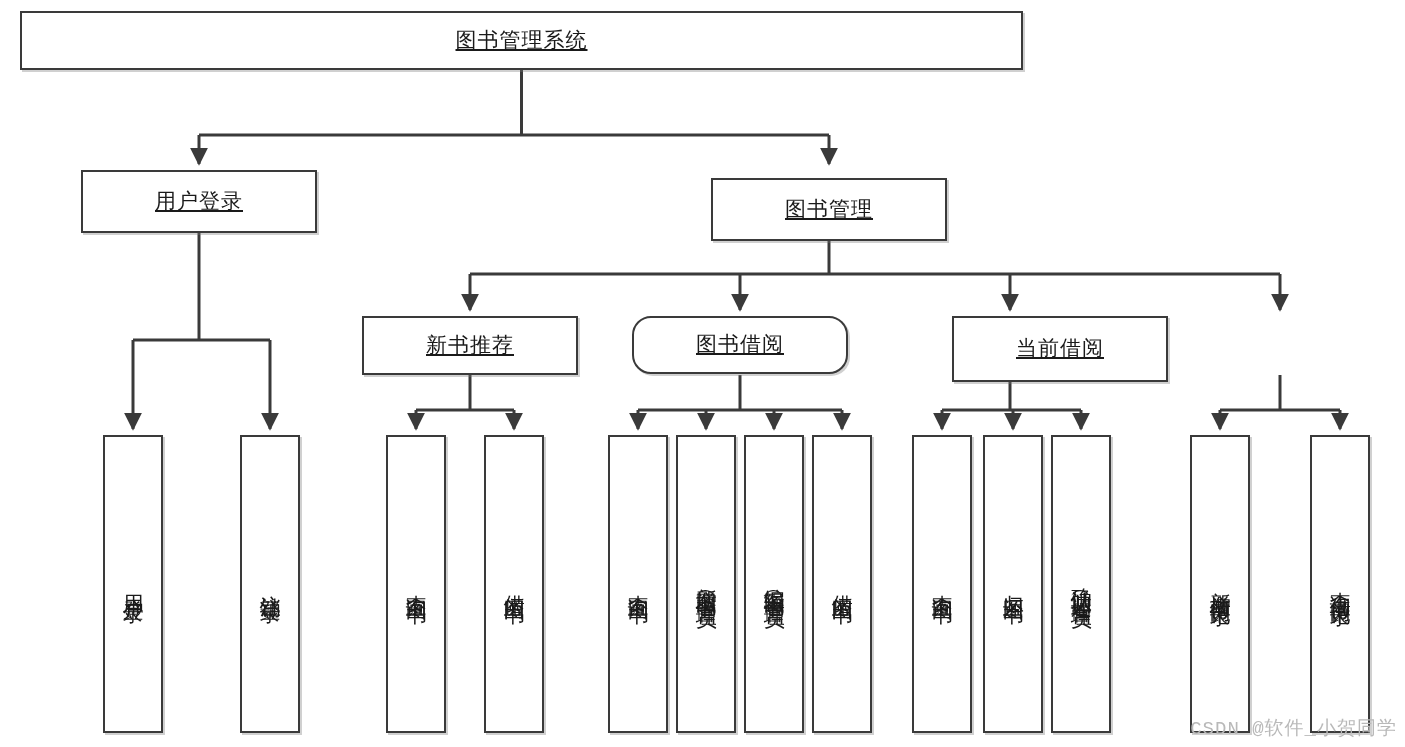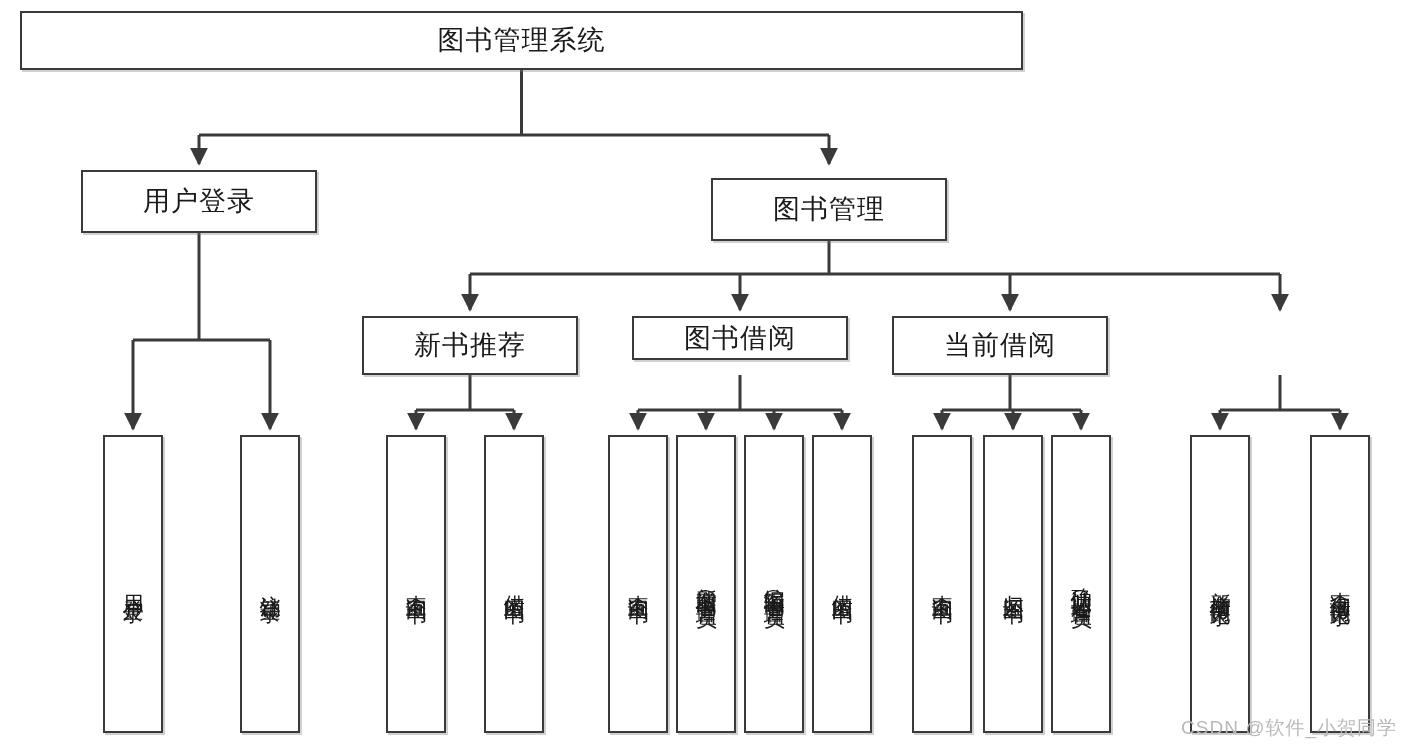--- a/index.html
+++ b/index.html
@@ -30,23 +30,24 @@
     box-sizing: border-box;
     border: 2px solid #3a3a3a;
     background: #ffffff;
     display: flex;
     align-items: center;
     justify-content: center;
     color: #1a1a1a;
     box-shadow: 2px 2px 0 rgba(120,120,120,0.35);
   }
   .node.horiz {
-    font-size: 27px;
+    font-size: 21px;
     letter-spacing: 1px;
     line-height: 1.2;
+    text-decoration: underline;
   }
   .node.vert {
     writing-mode: vertical-rl;
     text-orientation: upright;
     font-size: 21px;
     line-height: 1.25;
     letter-spacing: 3px;
     padding-top: 6px;
     padding-bottom: 6px;
   }
@@ -61,21 +62,21 @@
     text-align: center;
   }
   #watermark {
     position: absolute;
     right: 8px;
     bottom: 6px;
     font-size: 19px;
     color: #b9b9b9;
     letter-spacing: 1px;
     white-space: nowrap;
-    font-family: Liberation Sans, sans-serif;
+    font-family: Liberation Mono, monospace;
     margin-left: 47px;
   }
 </style>
 </head>
 <body>
 
 <div id="canvas">
 
   <svg id="edges" viewBox="0 0 1405 747" xmlns="http://www.w3.org/2000/svg">
     <defs>
@@ -134,24 +135,24 @@
   <div class="node horiz" style="left:81px;top:170px;width:236px;height:63px;">
     <span class="hlabel">用户登录</span>
   </div>
   <div class="node horiz" style="left:711px;top:170px;width:236px;height:63px;margin-top:8px;">
     <span class="hlabel">图书管理</span>
   </div>
 
   <div class="node horiz" style="left:362px;top:316px;width:216px;height:59px;align-items:center;">
     <span class="hlabel">新书推荐</span>
   </div>
-  <div class="node horiz" style="left:632px;top:316px;width:216px;height:44px;">
+  <div class="node horiz" style="left:632px;top:316px;width:216px;height:58px;border-radius:19px;">
     <span class="hlabel">图书借阅</span>
   </div>
-  <div class="node horiz" style="left:892px;top:316px;width:216px;height:59px;">
+  <div class="node horiz" style="left:952px;top:316px;width:216px;height:66px;">
     <span class="hlabel">当前借阅</span>
   </div>
 
   <div class="node vert" style="left:103px;top:435px;width:60px;height:298px;">
     <span class="vlabel">用户登录</span>
   </div>
   <div class="node vert" style="left:240px;top:435px;width:60px;height:298px;">
     <span class="vlabel">注销登录</span>
   </div>
 

